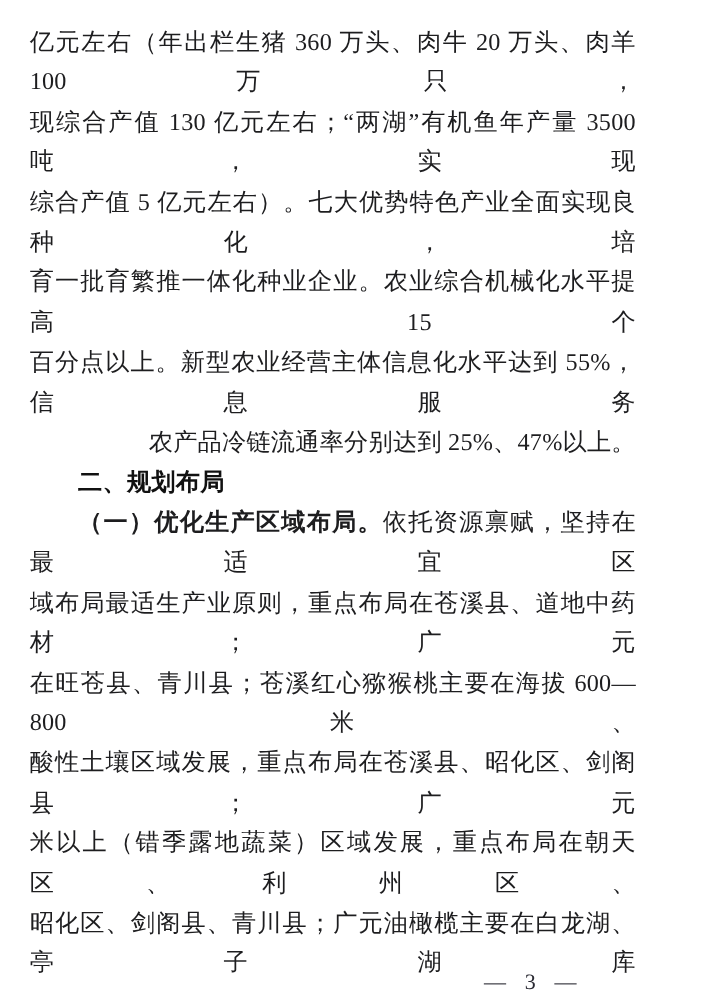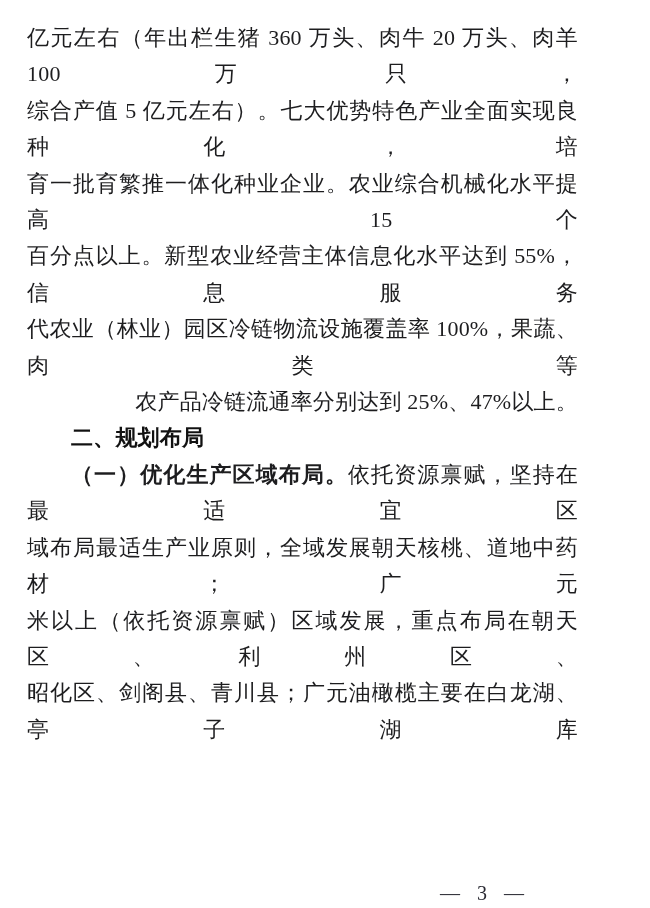--- a/index.html
+++ b/index.html
@@ -64,29 +64,31 @@
     letter-spacing: 1px;
   }
 </style>
 </head>
 <body>
 
 <div class="page">
   <div class="text-block">
 
     <div class="ln just">亿元左右（年出栏生猪 360 万头、肉牛 20 万头、肉羊 100 万只，</div>
+    <div class="ln just">现综合产值 130 亿元左右；“两湖”有机鱼年产量 3500 吨，实现</div>
     <div class="ln just">综合产值 5 亿元左右）。七大优势特色产业全面实现良种化，培</div>
     <div class="ln just">育一批育繁推一体化种业企业。农业综合机械化水平提高 15 个</div>
     <div class="ln just">百分点以上。新型农业经营主体信息化水平达到 55%，信息服务</div>
-    <div class="ln just">代农业（林业）园区冷链物流设施覆盖率 100%，果蔬、肉类等</div>
     <div class="ln">农产品冷链流通率分别达到 25%、47%以上。</div>
 
     <div class="ln heading indent">二、规划布局</div>
 
     <div class="ln just indent"><span class="lead">（一）优化生产区域布局。</span><span>依托资源禀赋，坚持在最适宜区</span></div>
-    <div class="ln just">域布局最适生产业原则，全域发展朝天核桃、道地中药材；广元</div>
-    <div class="ln just">米以上（依托资源禀赋）区域发展，重点布局在朝天区、利州区、</div>
+    <div class="ln just">域布局最适生产业原则，重点布局在苍溪县、道地中药材；广元</div>
+    <div class="ln just">在旺苍县、青川县；苍溪红心猕猴桃主要在海拔 600—800 米、</div>
+    <div class="ln just">酸性土壤区域发展，重点布局在苍溪县、昭化区、剑阁县；广元</div>
+    <div class="ln just">米以上（错季露地蔬菜）区域发展，重点布局在朝天区、利州区、</div>
     <div class="ln just">昭化区、剑阁县、青川县；广元油橄榄主要在白龙湖、亭子湖库</div>
 
   </div>
 
   <div class="footer">— 3 —</div>
 </div>
 
 </body></html>

